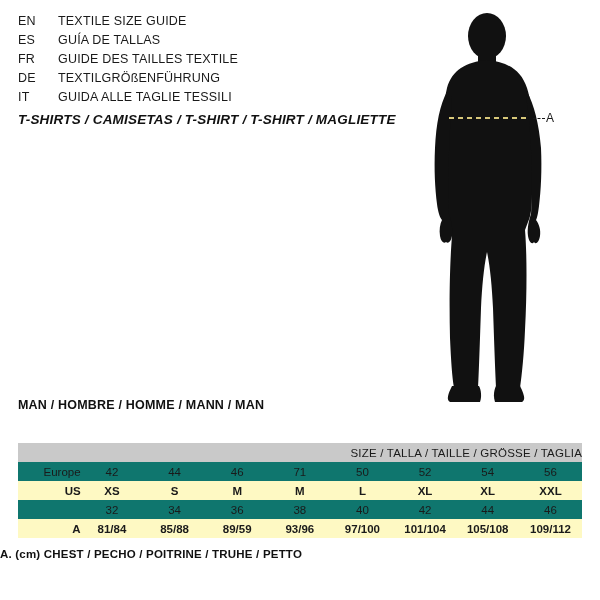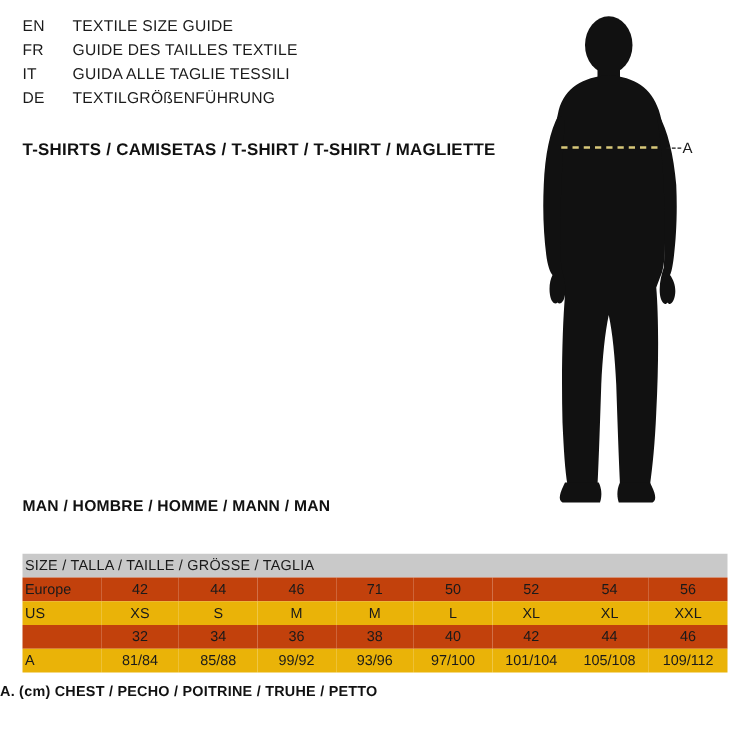--- a/index.html
+++ b/index.html
@@ -43,20 +43,21 @@
   .lang-text {
     color: #1a1a1a;
   }
 
   
   .cat-block {
     position: absolute;
     left: 18px;
     top: 110px;
     width: 420px;
+    font-style: italic;
   }
   .cat-line {
     font-size: 13.5px;
     font-weight: bold;
     letter-spacing: 0.2px;
     line-height: 20px;
     color: #111;
   }
 
   
@@ -111,26 +112,26 @@
     padding: 0;
     height: 19px;
     vertical-align: middle;
     color: #1a1a1a;
   }
   .row-head td {
     background: #c9c9c9;
     font-size: 11.5px;
     letter-spacing: .2px;
   }
-  .row-light td { background: #c2410c; }
-  .row-dark td  { background: #eab308; }
+  .row-light td { background: #0f766e; }
+  .row-dark td  { background: #fef9c3; font-weight: bold; }
   .col-label {
     width: 82px;
     padding-left: 2px !important;
-    text-align: left;
+    text-align: right;
   }
   .cell {
     text-align: center;
   }
   .row-head .col-label {
     padding-left: 2px !important;
   }
 
   
   .footnote {
@@ -147,30 +148,34 @@
 <body>
 
 <div class="page">
 
   <div class="lang-block">
     <div class="lang-row">
       <span class="lang-code">EN</span>
       <span class="lang-text">TEXTILE SIZE GUIDE</span>
     </div>
     <div class="lang-row">
+      <span class="lang-code">ES</span>
+      <span class="lang-text">GUÍA DE TALLAS</span>
+    </div>
+    <div class="lang-row">
       <span class="lang-code">FR</span>
       <span class="lang-text">GUIDE DES TAILLES TEXTILE</span>
     </div>
     <div class="lang-row">
+      <span class="lang-code">DE</span>
+      <span class="lang-text">TEXTILGRÖßENFÜHRUNG</span>
+    </div>
+    <div class="lang-row">
       <span class="lang-code">IT</span>
       <span class="lang-text">GUIDA ALLE TAGLIE TESSILI</span>
-    </div>
-    <div class="lang-row">
-      <span class="lang-code">DE</span>
-      <span class="lang-text">TEXTILGRÖßENFÜHRUNG</span>
     </div>
   </div>
 
   <div class="cat-block">
     <div class="cat-line">T-SHIRTS / CAMISETAS / T-SHIRT / T-SHIRT / MAGLIETTE</div>
   </div>
 
   <div class="figure-wrap">
     <svg width="200" height="400" viewBox="0 0 200 400">
       <g fill="#111111">
@@ -272,21 +277,21 @@
           <td class="cell">38</td>
           <td class="cell">40</td>
           <td class="cell">42</td>
           <td class="cell">44</td>
           <td class="cell">46</td>
         </tr>
         <tr class="row-dark">
           <td class="col-label">A</td>
           <td class="cell">81/84</td>
           <td class="cell">85/88</td>
-          <td class="cell">99/92</td>
+          <td class="cell">89/59</td>
           <td class="cell">93/96</td>
           <td class="cell">97/100</td>
           <td class="cell">101/104</td>
           <td class="cell">105/108</td>
           <td class="cell">109/112</td>
         </tr>
       </tbody>
     </table>
   </div>
 

